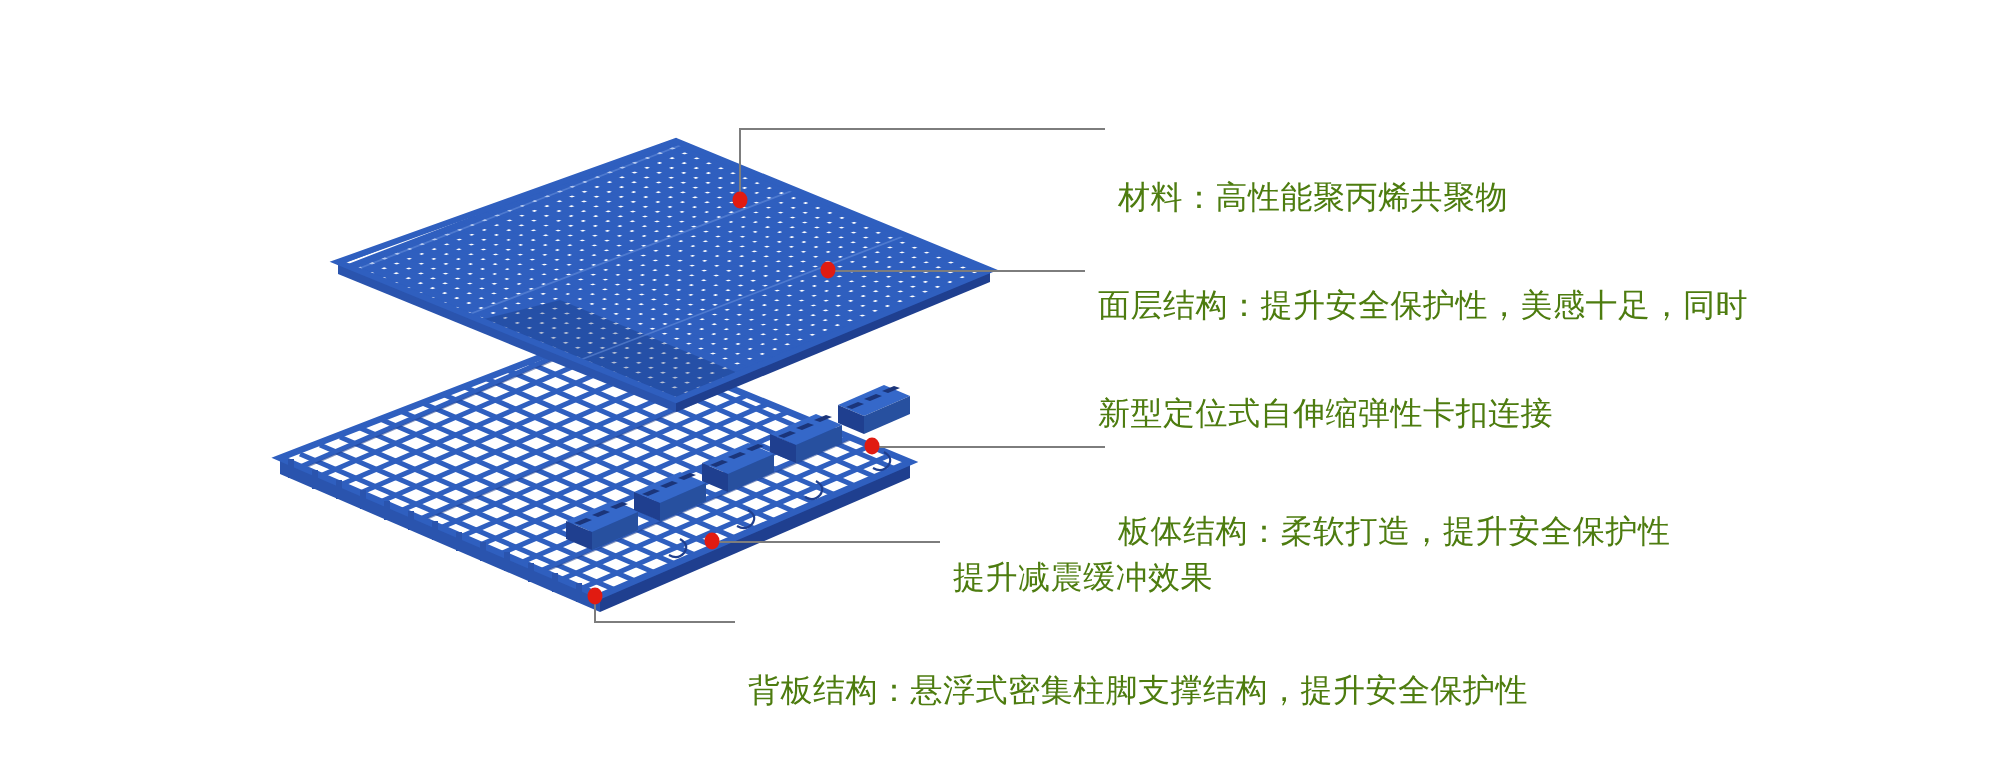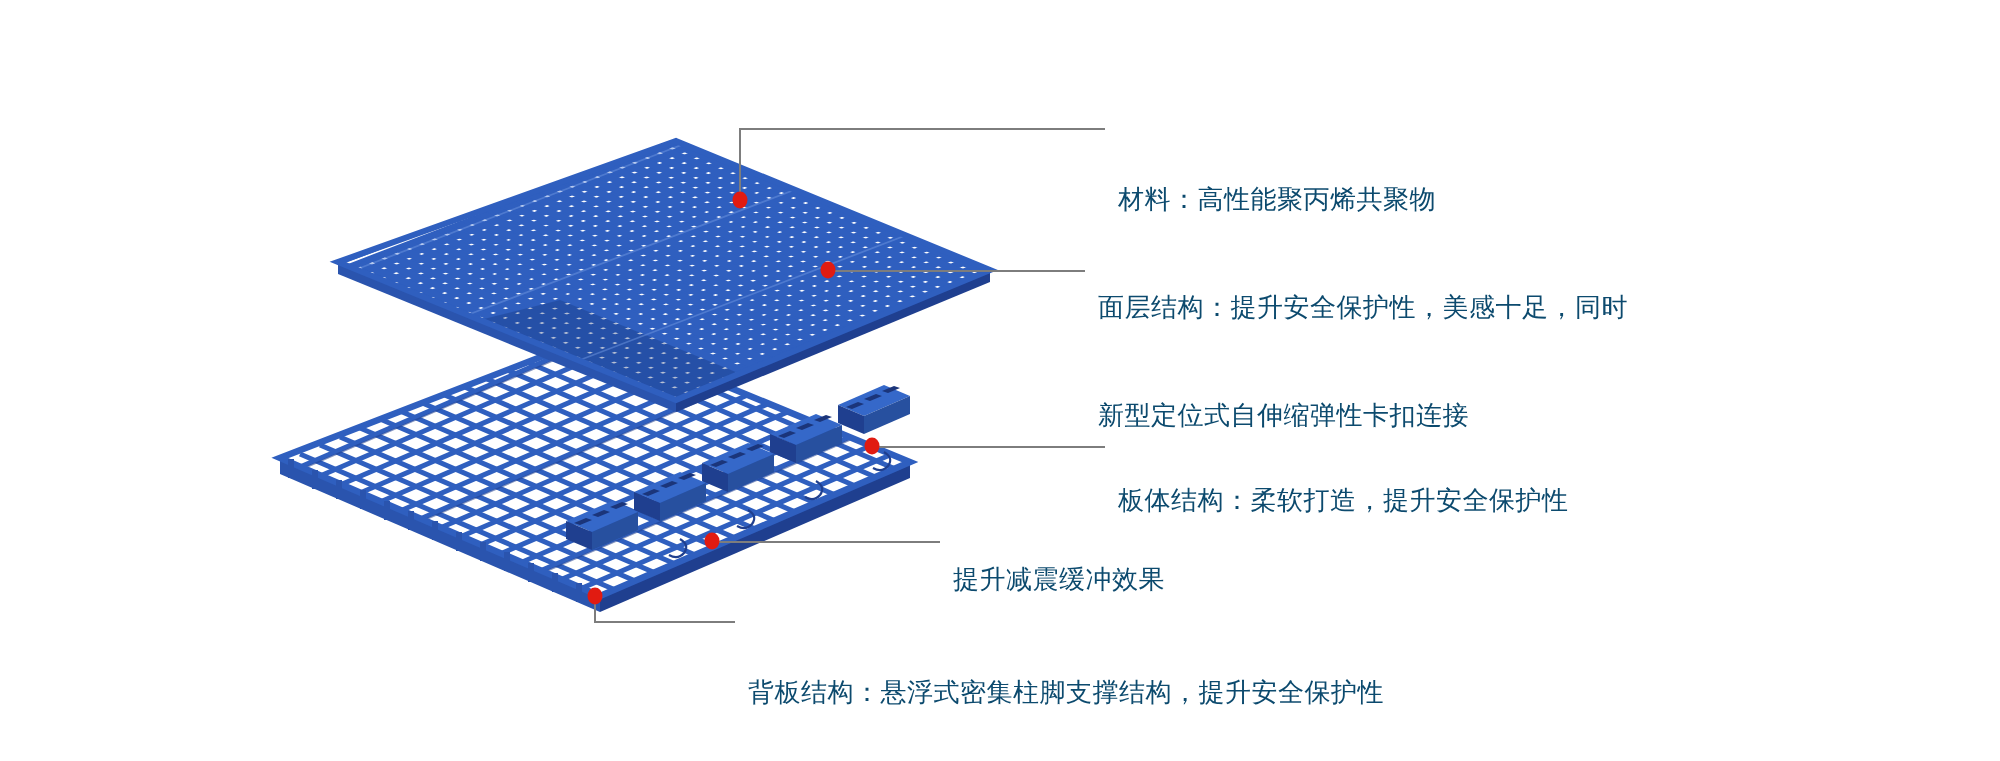--- a/index.html
+++ b/index.html
@@ -7,26 +7,26 @@
   body{
     width:2000px;height:761px;position:relative;overflow:hidden;
     font-family:"Liberation Sans","DejaVu Sans",sans-serif;
     background:#ffffff;
   }
   #stage{position:absolute;inset:0;width:2000px;height:761px;}
 
   
   .anno{
     position:absolute;
-    color:#0c4a6e;
-    font-size:26px;
+    color:#4d7c0f;
+    font-size:32px;
     line-height:36px;
     white-space:pre;
     letter-spacing:.5px;
-    font-family:Liberation Serif, serif;
+    font-family:Liberation Mono, monospace;
   }
   .anno .ln{display:block;}
 
   
   .leader{position:absolute;background:#7d7d7d;}
   .leader.h{height:1.6px;}
   .leader.v{width:1.6px;}
 
   
   .dot{
@@ -327,21 +327,21 @@
 
   <div class="anno" style="left:1118px;top:110px;">
     <span class="ln">材料：高性能聚丙烯共聚物</span>
   </div>
 
   <div class="anno" style="left:1098px;top:218px;">
     <span class="ln">面层结构：提升安全保护性，美感十足，同时</span>
     <span class="ln">新型定位式自伸缩弹性卡扣连接</span>
   </div>
 
-  <div class="anno" style="left:1118px;top:411px;">
+  <div class="anno" style="left:1118px;top:444px;">
     <span class="ln">板体结构：柔软打造，提升安全保护性</span>
   </div>
 
   <div class="anno" style="left:953px;top:490px;">
     <span class="ln">提升减震缓冲效果</span>
   </div>
 
   <div class="anno" style="left:748px;top:603px;">
     <span class="ln">背板结构：悬浮式密集柱脚支撑结构，提升安全保护性</span>
   </div>

